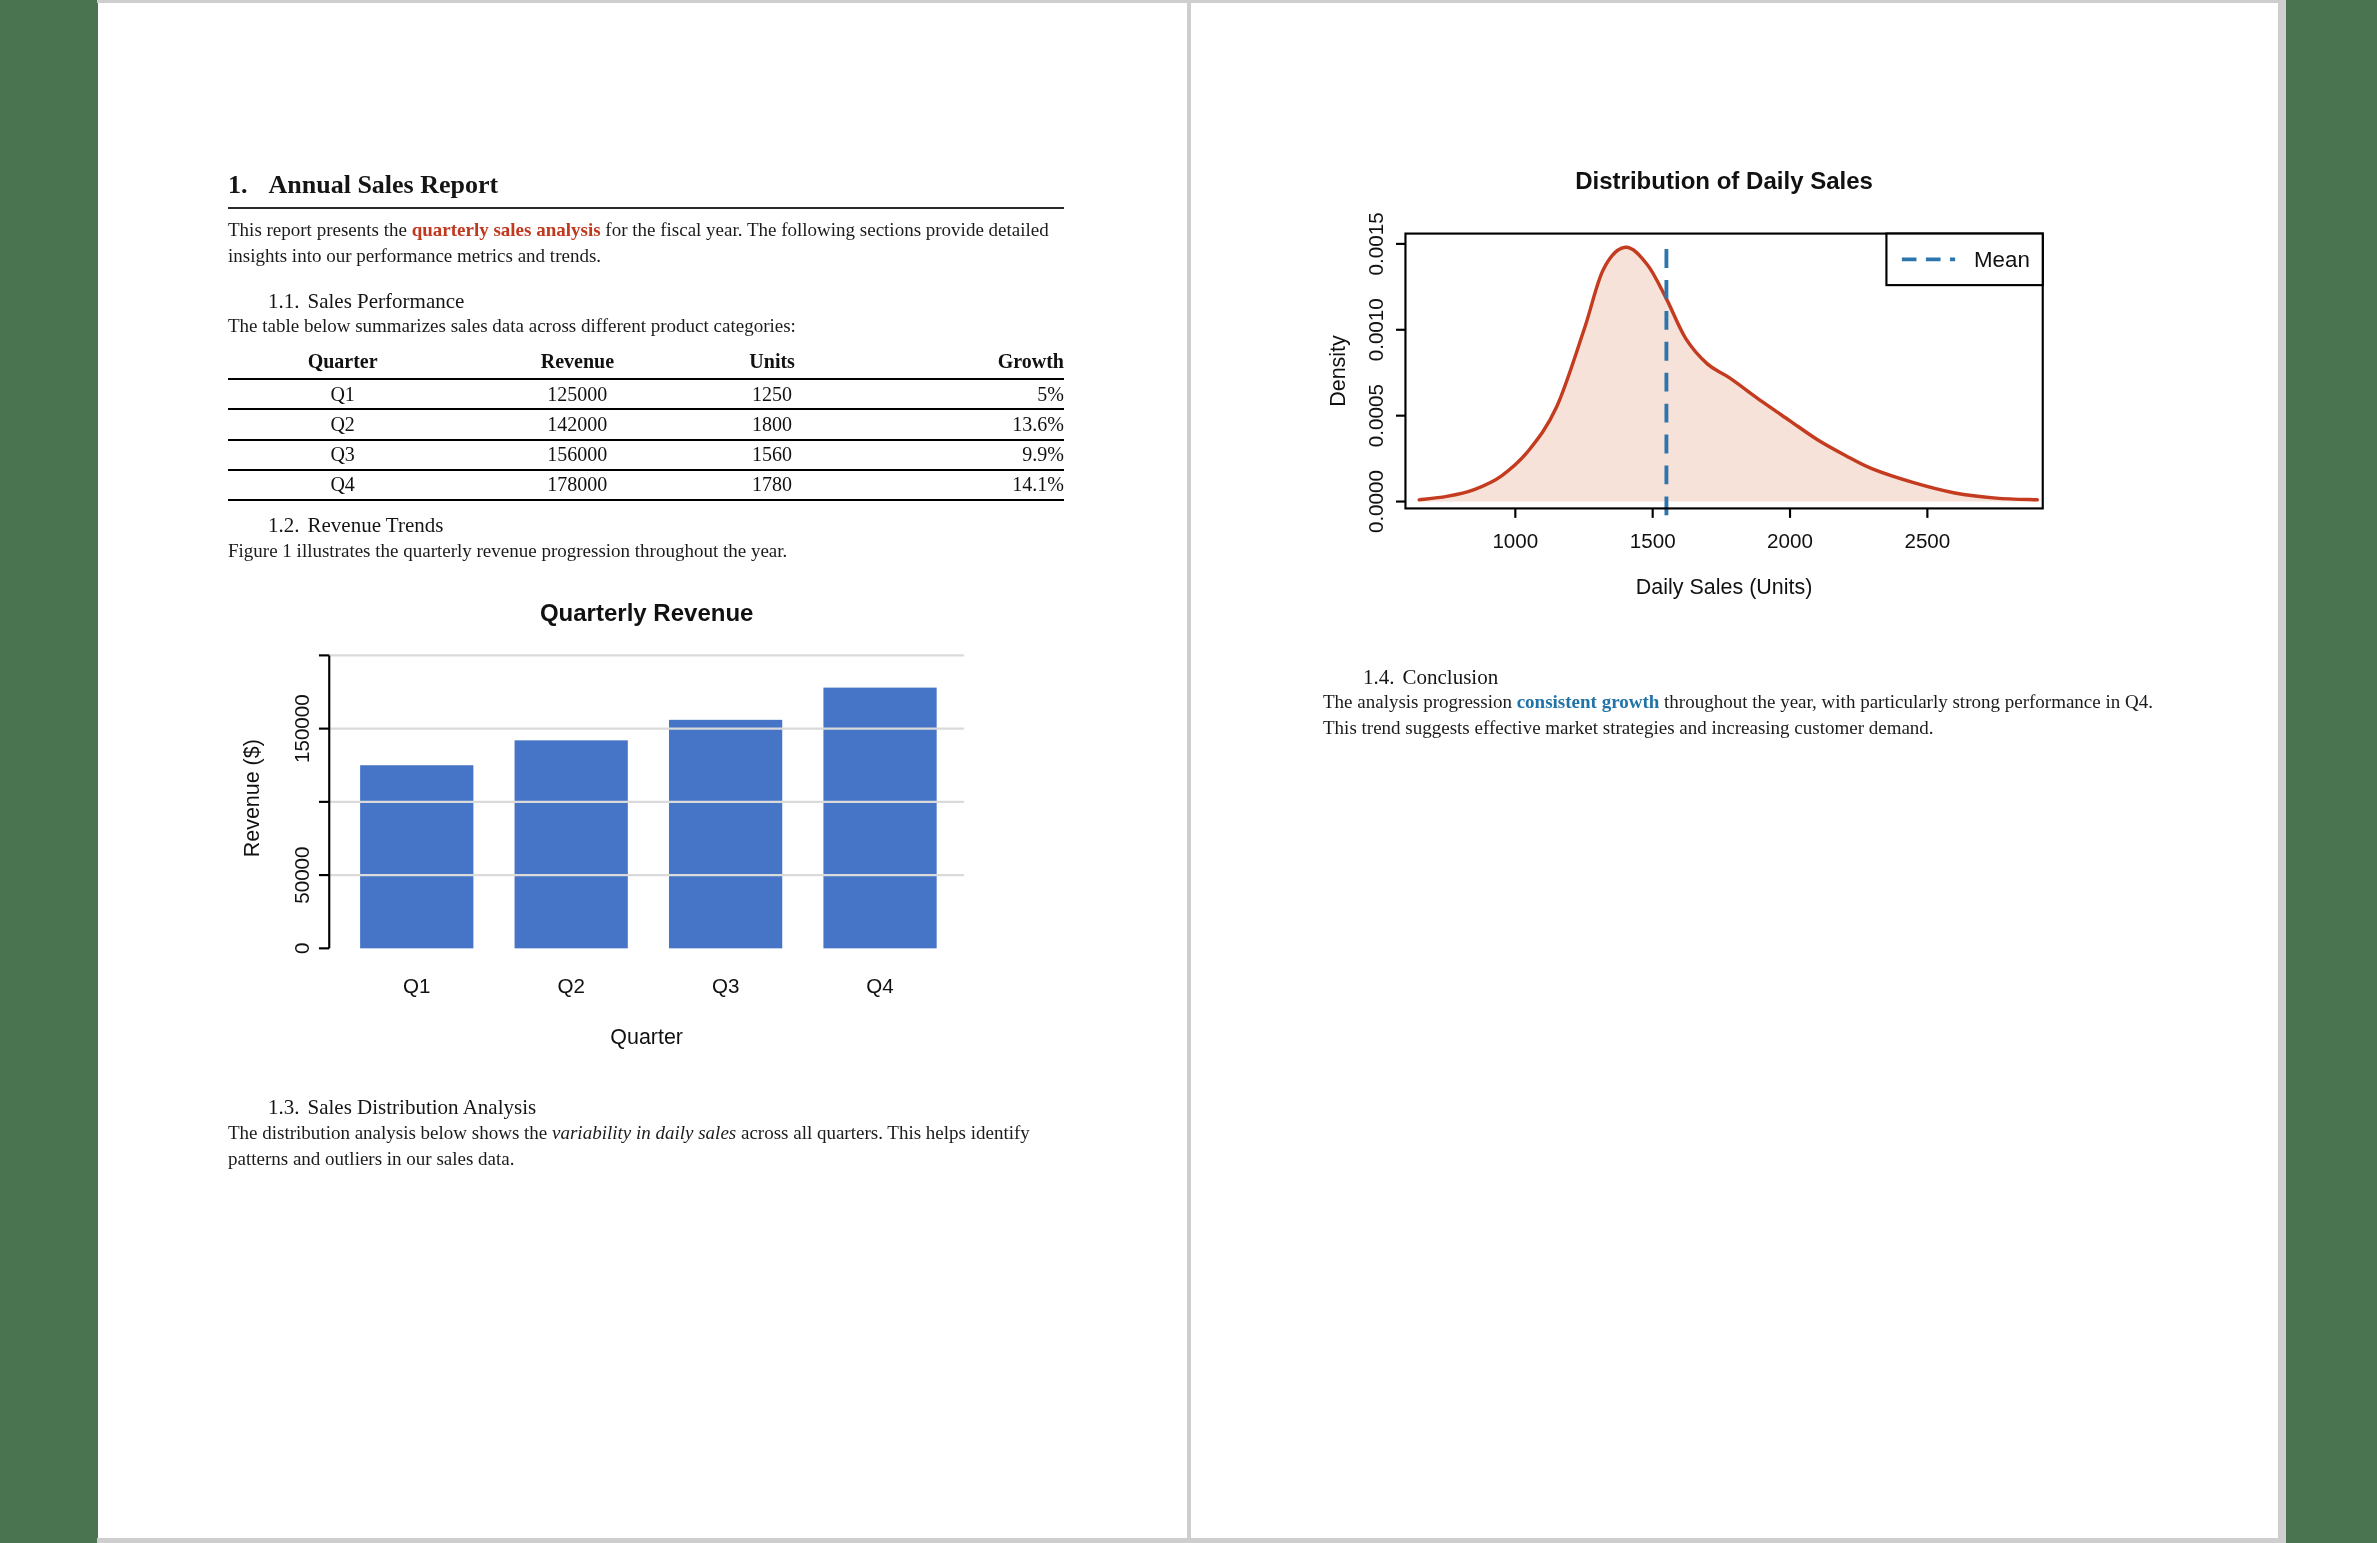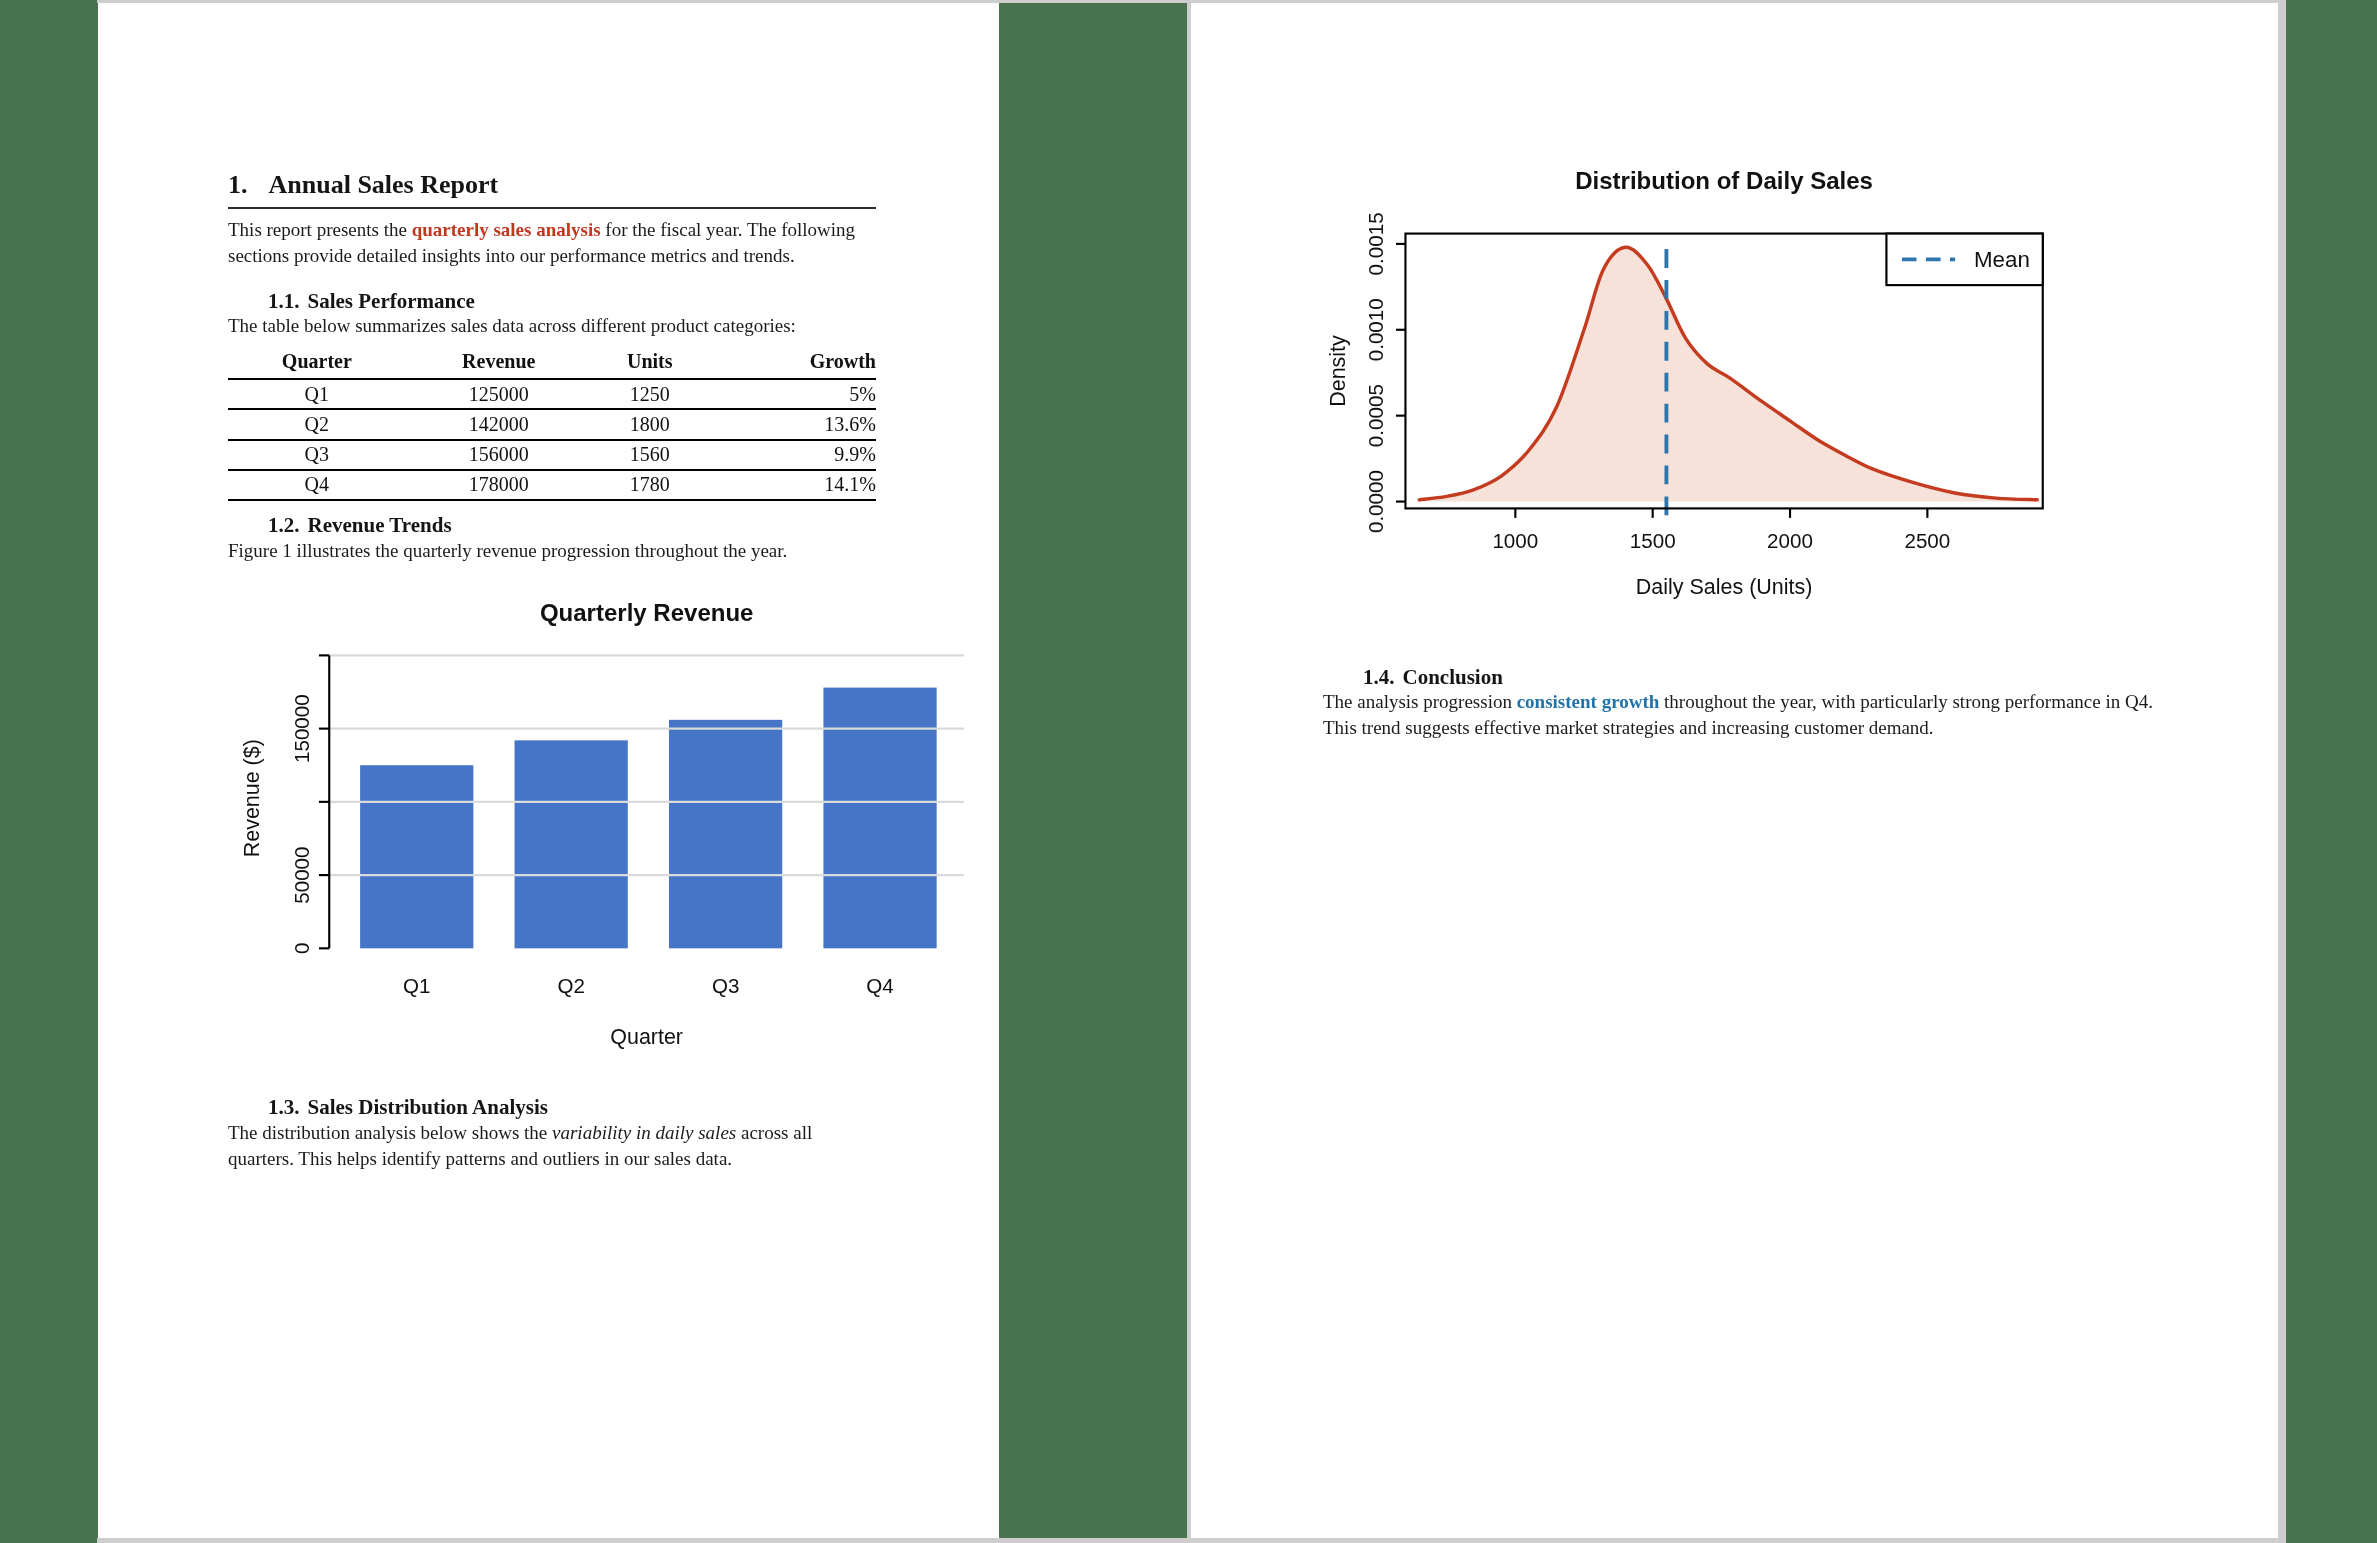--- a/index.html
+++ b/index.html
@@ -4,21 +4,21 @@
 <style>
   html,body{margin:0;padding:0;}
   body{
     width:2377px;height:1543px;position:relative;overflow:hidden;
     background:#4a7350;
     font-family:"Liberation Serif", serif;
   }
   .page{
     position:absolute;top:2.6px;bottom:5.3px;background:#ffffff;
   }
-  .page-left{left:98px;width:901px;}
+  .page-left{left:98px;width:1089px;}
   .page-right{left:1191px;width:1087px;}
   .page-divider{
     position:absolute;top:0;bottom:0;left:1187px;width:4.4px;background:#cecece;
   }
   .edge-strip{position:absolute;background:#cecece;}
   .edge-strip.top{left:97px;width:2183px;top:0;height:2.6px;}
   .edge-strip.bottom{left:97px;width:2183px;bottom:0;height:5.3px;}
   .edge-strip.right-gap{top:0;bottom:0;left:2278px;width:8px;}
 
   .content-left{padding:167px 123px 0 130px;}
@@ -31,21 +31,21 @@
   h1 .num{margin-right:21px;}
   h2{
     font-size:21px;line-height:24.6px;margin:0;color:#151515;margin-left:40px;
   }
   h2 .num{margin-right:8px;}
   p.body{
     font-size:19px;line-height:26px;margin:0;color:#1b1b1b;
   }
   .accent-red{color:#c0391e;font-weight:bold;}
   .accent-blue{color:#2273a8;font-weight:bold;}
-  .b{font-weight:bold;}
+  .b{font-weight:normal;}
   .i{font-style:italic;}  .mt22{margin-top:19.3px;}  .mt6{margin-top:5.3px;}
   .mt24{margin-top:12px;} .mt60{margin-top:30px;} .mt30{margin-top:26px;}
 
   table.sales{
     width:100%;border-collapse:collapse;margin-top:8.8px;
     font-size:20px;color:#111;
   }
   table.sales th{font-weight:bold;padding:1.8px 0 5.3px 0;}
   table.sales thead tr{border-bottom:2.6px solid #000;}
   table.sales tbody tr{border-bottom:2.2px solid #000;}

